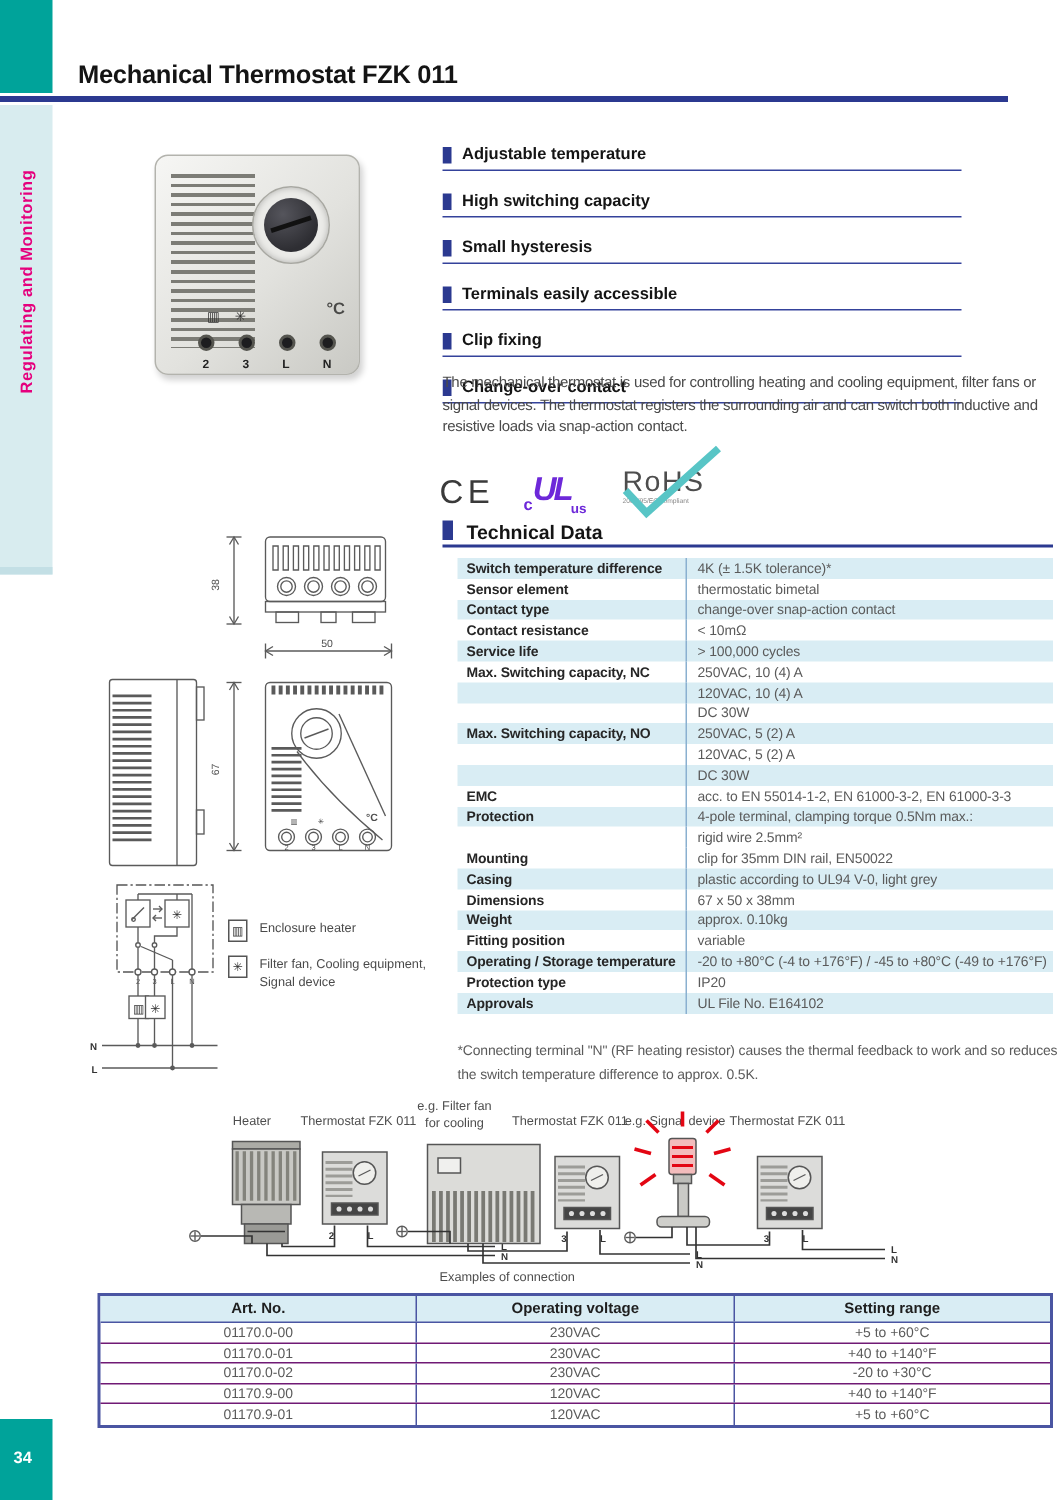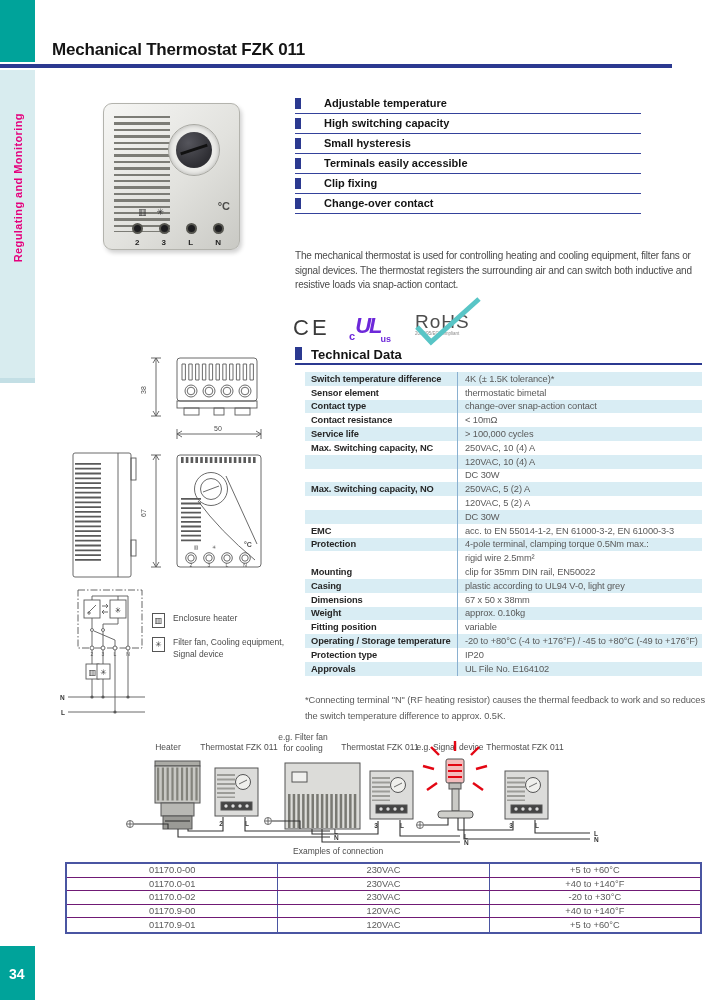--- a/index.html
+++ b/index.html
@@ -31,21 +31,21 @@
   .photo .pointer{position:absolute;left:4px;top:16px;width:28px;height:3px;background:#111;transform:rotate(-18deg)}
   .photo-celsius{position:absolute;right:9px;top:96px;font-size:11px;font-weight:bold;color:#4a4a48}
   .photo-symbols{position:absolute;left:34px;bottom:32px;width:40px;display:flex;gap:10px;font-size:9px;color:#333}
   .photo-terminals{position:absolute;left:28px;bottom:15px;width:92px;display:flex;justify-content:space-between}
   .photo-terminals i{width:11px;height:11px;border-radius:50%;background:#1d1d1f;border:2px solid #55554f;display:block}
   .photo-terminal-labels{position:absolute;left:28px;bottom:2px;width:92px;display:flex;justify-content:space-between;
          font-size:8px;font-weight:bold;color:#222;padding:0 3px}
 
   
   .features{position:absolute;left:295px;top:97px;width:346px}
-  .feat{display:flex;gap:23px;height:17px;border-bottom:1.5px solid #34429b;margin-bottom:3px;overflow:hidden}
+  .feat{display:flex;gap:7px;height:17px;border-bottom:1.5px solid #34429b;margin-bottom:14px;overflow:hidden}
   .fbullet{flex:0 0 6px;width:6px;height:11px;background:#2b3990;margin-top:1px}
   .flabel{font-size:11px;font-weight:bold;color:#141414;white-space:nowrap}
 
   
   .desc{position:absolute;left:295px;top:249px;width:414px;font-size:10px;letter-spacing:-0.2px;line-height:14.5px;color:#4a4a4a}
 
   
   .logos{position:absolute;left:293px;top:303px;width:240px;height:50px}
   .ce{position:absolute;left:0;top:12px;font-size:22px;color:#3a3a3a;letter-spacing:3px;font-weight:400}
   .ulmark{position:absolute;left:56px;top:10px;color:#6d28d9;white-space:nowrap}
@@ -94,21 +94,21 @@
   .ohead{display:flex;background:#d9edf4;border-bottom:1px solid #4a55a2;height:18px}
   .ohead div{flex:1;display:flex;align-items:center;justify-content:center;font-size:10px;font-weight:bold;color:#1e1e1e;border-right:1px solid #4a55a2}
   .ohead div:last-child{border-right:none}
   .orow{display:flex;border-bottom:1px solid #701a75;height:13.6px}
   .orow:last-child{border-bottom:none}
   .orow div{flex:1;display:flex;align-items:center;justify-content:center;font-size:9.3px;color:#5a5a5a;border-right:1px solid #4a55a2}
   .orow div:last-child{border-right:none}
 
   
   .pagenum-block{position:absolute;left:0;top:946px;width:35px;height:54px;background:#00a39a}
-  .pagenum{position:absolute;left:9px;top:20px;color:#fff;font-weight:bold;font-size:14px}
+  .pagenum{position:absolute;left:9px;top:20px;color:#fff;font-weight:bold;font-size:11px}
 </style>
 </head>
 <body>
 
 <div class="page">
 
   <div class="corner-square"></div>
   <div class="page-title">Mechanical Thermostat FZK 011</div>
   <div class="title-rule"></div>
 
@@ -524,20 +524,25 @@
     <polyline class="wire" points="475,87 475,100 530,100"></polyline>
     <text class="wirelbl" x="451" y="95" text-anchor="middle">3</text>
     <text class="wirelbl" x="477" y="95" text-anchor="middle">L</text>
     <text class="wirelbl" x="534" y="102.5">L</text>
     <text class="wirelbl" x="534" y="109">N</text>
 
     <text class="lbl" x="233" y="121">Examples of connection</text>
   </svg>
 
   <div class="order-table" id="orderTable">
+      <div class="ohead">
+        <div>Art. No.</div>
+        <div>Operating voltage</div>
+        <div>Setting range</div>
+      </div>
       <div class="orow">
         <div>01170.0-00</div>
         <div>230VAC</div>
         <div>+5 to +60°C</div>
       </div>
       <div class="orow">
         <div>01170.0-01</div>
         <div>230VAC</div>
         <div>+40 to +140°F</div>
       </div>

